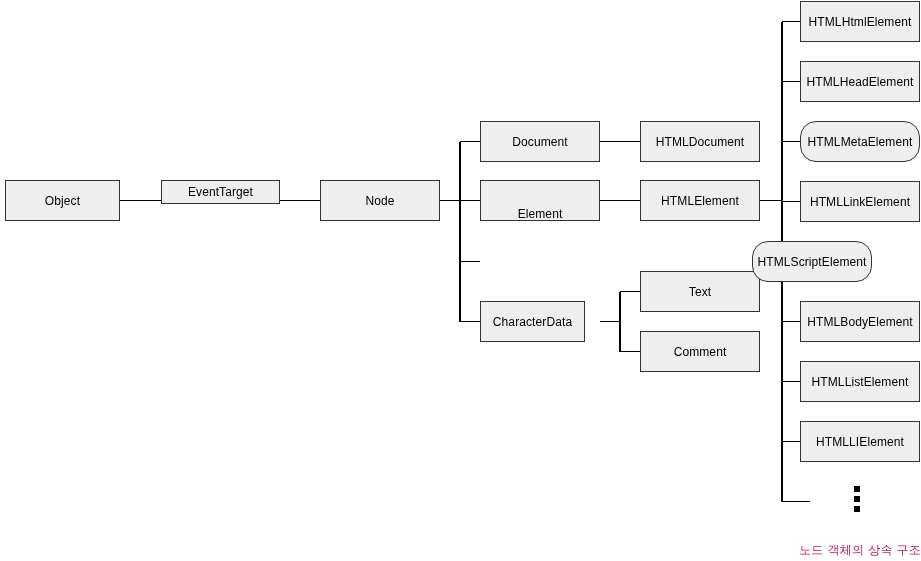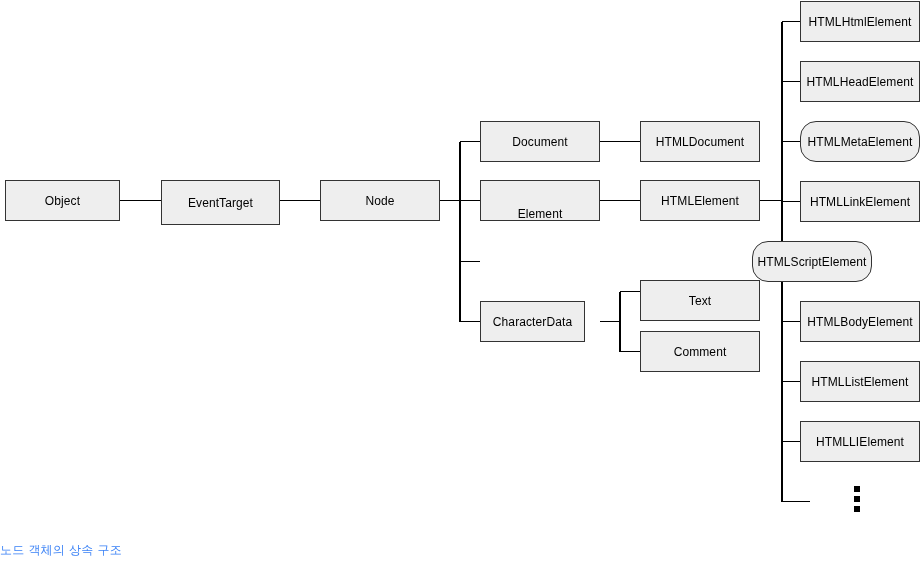--- a/index.html
+++ b/index.html
@@ -45,23 +45,23 @@
   }
   .node-label {
     display: block;
     pointer-events: none;
   }
   #caption {
     position: absolute;
     left: 0;
     top: 542px;
     width: 921px;
-    text-align: left;
+    text-align: right;
     font-size: 12px;
-    color: #3b82f6;
+    color: #be185d;
     font-family: "DejaVu Sans", "Liberation Sans", sans-serif;
     letter-spacing: 0.2px;
   }
   .ellipsis-dots {
     position: absolute;
     left: 854px;
     top: 486px;
     width: 8px;
     height: 28px;
   }
@@ -116,21 +116,21 @@
       <line x1="782" y1="321.5" x2="800" y2="321.5"></line>
       <line x1="782" y1="381.5" x2="800" y2="381.5"></line>
       <line x1="782" y1="441.5" x2="800" y2="441.5"></line>
       <line x1="782" y1="501.5" x2="810" y2="501.5"></line>
     </g>
   </svg>
 
   <div class="node-box" style="left:5px;  top:180px;  width:115px; height:41px;">
     <span class="node-label">Object</span>
   </div>
-  <div class="node-box" style="left:161px; top:180px; width:119px; height:45px;">
+  <div class="node-box" style="left:161px; top:180px; width:119px; height:24px;">
     <span class="node-label">EventTarget</span>
   </div>
   <div class="node-box" style="left:320px; top:180px; width:120px; height:41px;">
     <span class="node-label">Node</span>
   </div>
 
   <div class="node-box" style="left:480px; top:121px; width:120px; height:41px;">
     <span class="node-label">Document</span>
   </div>
   <div class="node-box" style="left:480px; top:180px; width:120px; height:41px;align-items:flex-end;">
@@ -140,21 +140,21 @@
     <span class="node-label">CharacterData</span>
   </div>
 
   <div class="node-box" style="left:640px; top:121px; width:120px; height:41px;">
     <span class="node-label">HTMLDocument</span>
   </div>
   <div class="node-box" style="left:640px; top:180px; width:120px; height:41px;">
     <span class="node-label">HTMLElement</span>
   </div>
 
-  <div class="node-box" style="left:640px; top:280px; width:120px; height:41px;">
+  <div class="node-box" style="left:640px; top:271px; width:120px; height:41px;">
     <span class="node-label">Text</span>
   </div>
   <div class="node-box" style="left:640px; top:331px; width:120px; height:41px;">
     <span class="node-label">Comment</span>
   </div>
 
   <div class="node-box" style="left:800px; top:1px; width:120px; height:41px;">
     <span class="node-label">HTMLHtmlElement</span>
   </div>
   <div class="node-box" style="left:800px; top:61px; width:120px; height:41px;">

